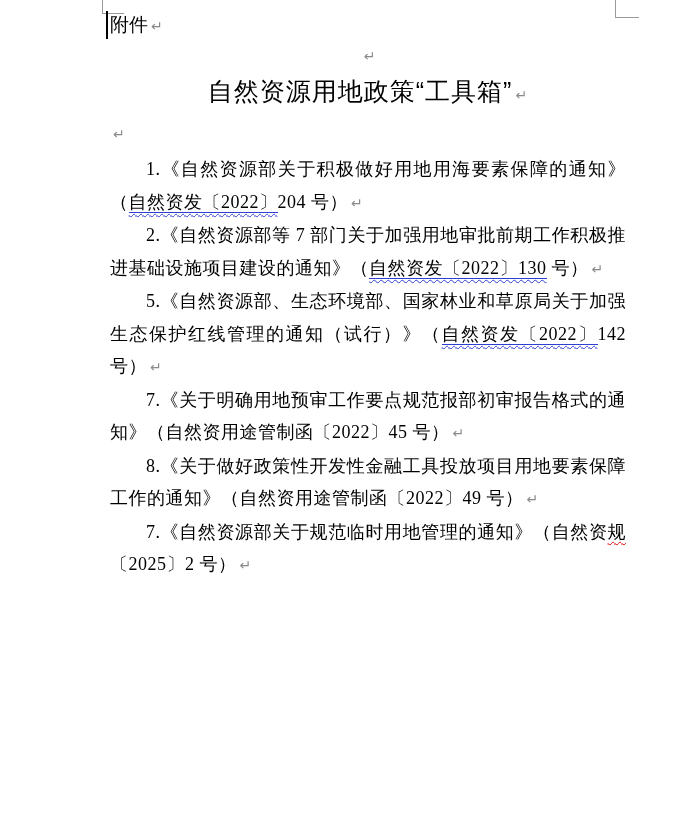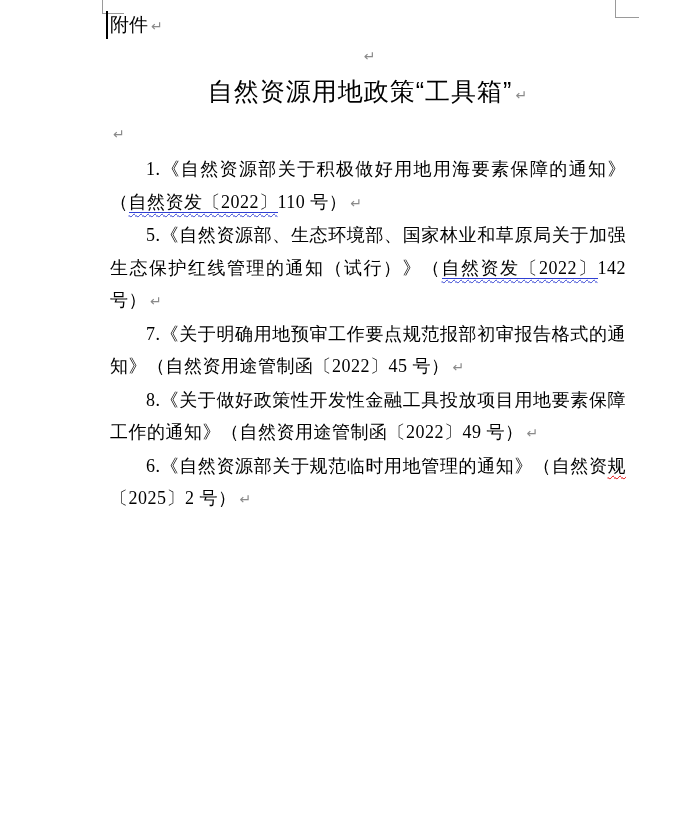--- a/index.html
+++ b/index.html
@@ -94,21 +94,22 @@
 
     <h1 class="doc-title">
       <span>自然资源用地政策“工具箱”</span><span class="pilcrow">↵</span>
     </h1>
 
     <div class="empty-line after-title">
       <span class="pilcrow">↵</span>
     </div>
 
     <div id="policy-list">
-        <p class="para"><span class="seg-plain">1.《自然资源部关于积极做好用地用海要素保障的通知》（</span><span class="seg-blue-underline">自然资发〔2022〕</span><span class="seg-plain">110 号）</span><span class="pilcrow">↵</span></p>
+        <p class="para"><span class="seg-plain">1.《自然资源部关于积极做好用地用海要素保障的通知》（</span><span class="seg-blue-underline">自然资发〔2022〕</span><span class="seg-plain">204 号）</span><span class="pilcrow">↵</span></p>
+        <p class="para"><span class="seg-plain">2.《自然资源部等 7 部门关于加强用地审批前期工作积极推进基础设施项目建设的通知》（</span><span class="seg-blue-underline">自然资发〔2022〕130</span><span class="seg-plain"> 号）</span><span class="pilcrow">↵</span></p>
         <p class="para"><span class="seg-plain">5.《自然资源部、生态环境部、国家林业和草原局关于加强生态保护红线管理的通知（试行）》（</span><span class="seg-blue-underline">自然资发〔2022〕</span><span class="seg-plain">142 号）</span><span class="pilcrow">↵</span></p>
         <p class="para"><span class="seg-plain">7.《关于明确用地预审工作要点规范报部初审报告格式的通知》（自然资用途管制函〔2022〕45 号）</span><span class="pilcrow">↵</span></p>
         <p class="para"><span class="seg-plain">8.《关于做好政策性开发性金融工具投放项目用地要素保障工作的通知》（自然资用途管制函〔2022〕49 号）</span><span class="pilcrow">↵</span></p>
-        <p class="para"><span class="seg-plain">6.《自然资源部关于规范临时用地管理的通知》（自然资</span><span class="seg-red-wavy">规</span><span class="seg-plain">〔2025〕2 号）</span><span class="pilcrow">↵</span></p>
+        <p class="para"><span class="seg-plain">7.《自然资源部关于规范临时用地管理的通知》（自然资</span><span class="seg-red-wavy">规</span><span class="seg-plain">〔2025〕2 号）</span><span class="pilcrow">↵</span></p>
       </div>
 
   </div>
 </div>
 
 </body></html>

